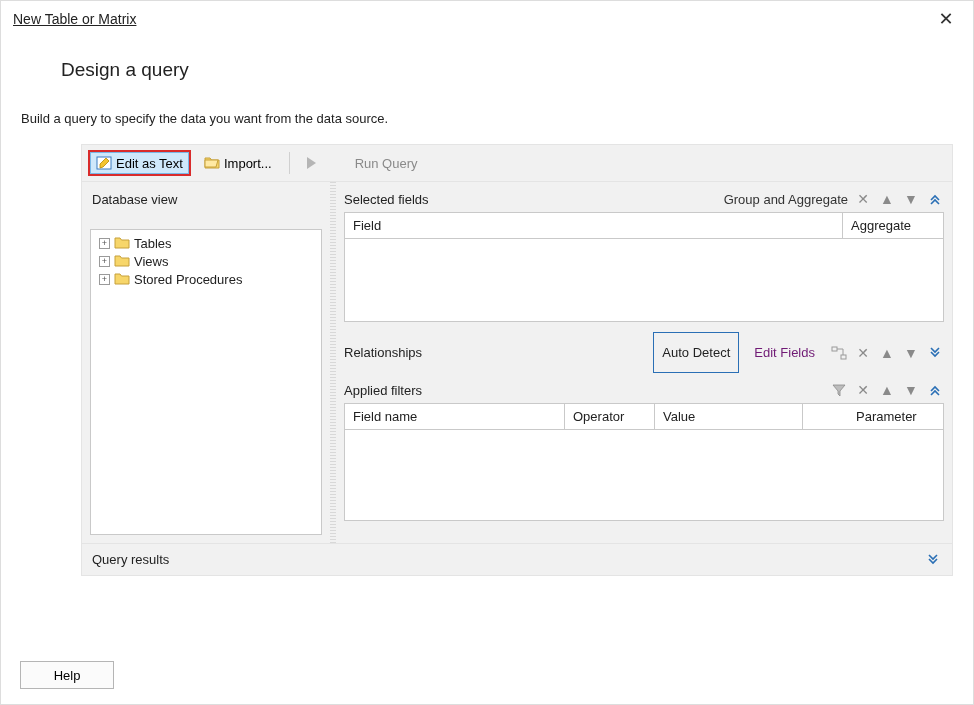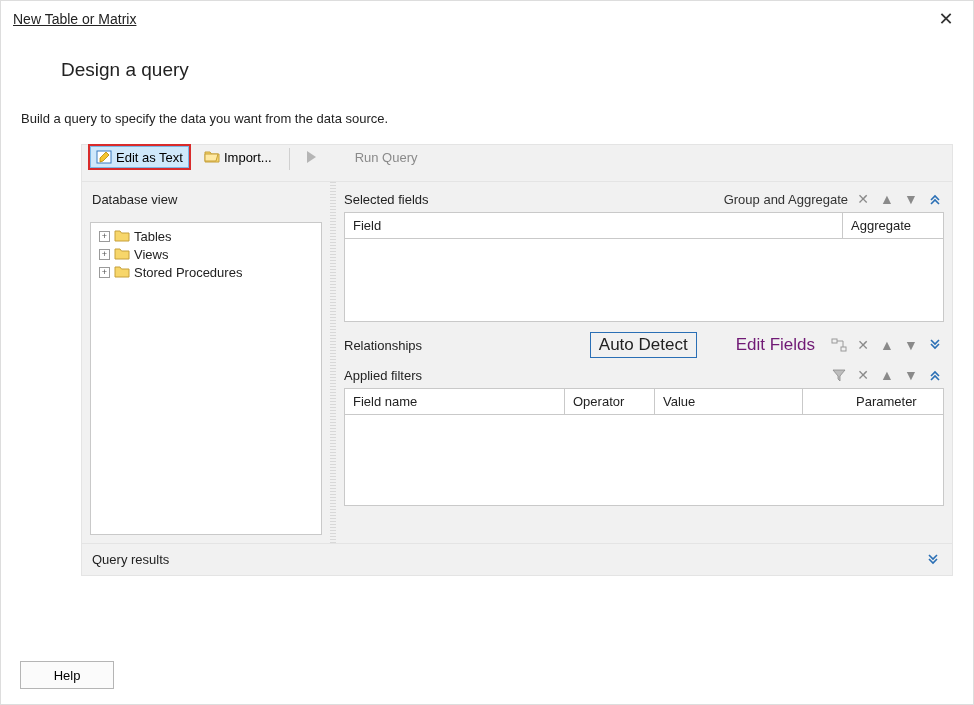--- a/index.html
+++ b/index.html
@@ -25,22 +25,22 @@
   .close-x { font-size: 18px; color: #333; width: 30px; text-align: center; cursor: pointer; }
   .header-area { padding: 24px 20px 10px 60px; }
   .page-heading { font-size: 19px; font-weight: 400; color: #222; margin: 0 0 20px 0; }
   .page-sub { font-size: 13px; color: #222; margin: 0 0 18px 0; padding-left: -40px;}
   .page-sub-wrap{padding-left:20px;}
   .designer-outer { margin: 0 20px 0 80px; }
   .toolbar {
     background: #f1f1f1;
     border: 1px solid #e4e4e4;
     display: flex;
-    align-items: flex-end;
-    padding: 11px 6px;
+    align-items: center;
+    padding: 4px 6px;
     gap: 6px;
     height: 38px;
   }
   .tb-button {
     display: inline-flex;
     align-items: center;
     gap: 4px;
     padding: 3px 6px;
     border: 1px solid transparent;
     background: transparent;
@@ -71,21 +71,21 @@
     border-top: none;
     background: #f1f1f1;
     height: 362px;
   }
   .left-pane {
     width: 248px;
     padding: 8px 8px 8px 8px;
     display: flex;
     flex-direction: column;
   }
-  .pane-title { font-size: 13px; padding: 2px 2px 15px 2px; }
+  .pane-title { font-size: 13px; padding: 2px 2px 22px 2px; }
   .tree-box {
     background: #fff;
     border: 1px solid #c9c9c9;
     flex: 1;
     padding: 4px 2px;
     overflow: auto;
   }
   .tree-item {
     display: flex;
     align-items: center;
@@ -117,25 +117,24 @@
   }
   .section-row {
     display: flex;
     align-items: center;
     gap: 6px;
   }
   .section-row .title { flex: 1; font-size: 13px; }
   .section-btn {
     border: 1px solid transparent;
     background: transparent;
-    font-size: 17px;
-    padding: 2px 8px;
+    font-size: 13px;
+    padding: 12px 8px;
     cursor: pointer;
     color: #222;
-    margin-left: 24px;
   }
   .section-btn.outlined { border: 1px solid #2a6fb5; }
   .section-btn.disabled { color: #701a75; cursor: default; }
   .mini-icon {
     width: 18px;
     height: 18px;
     display: inline-flex;
     align-items: center;
     justify-content: center;
     color: #8a8a8a;

